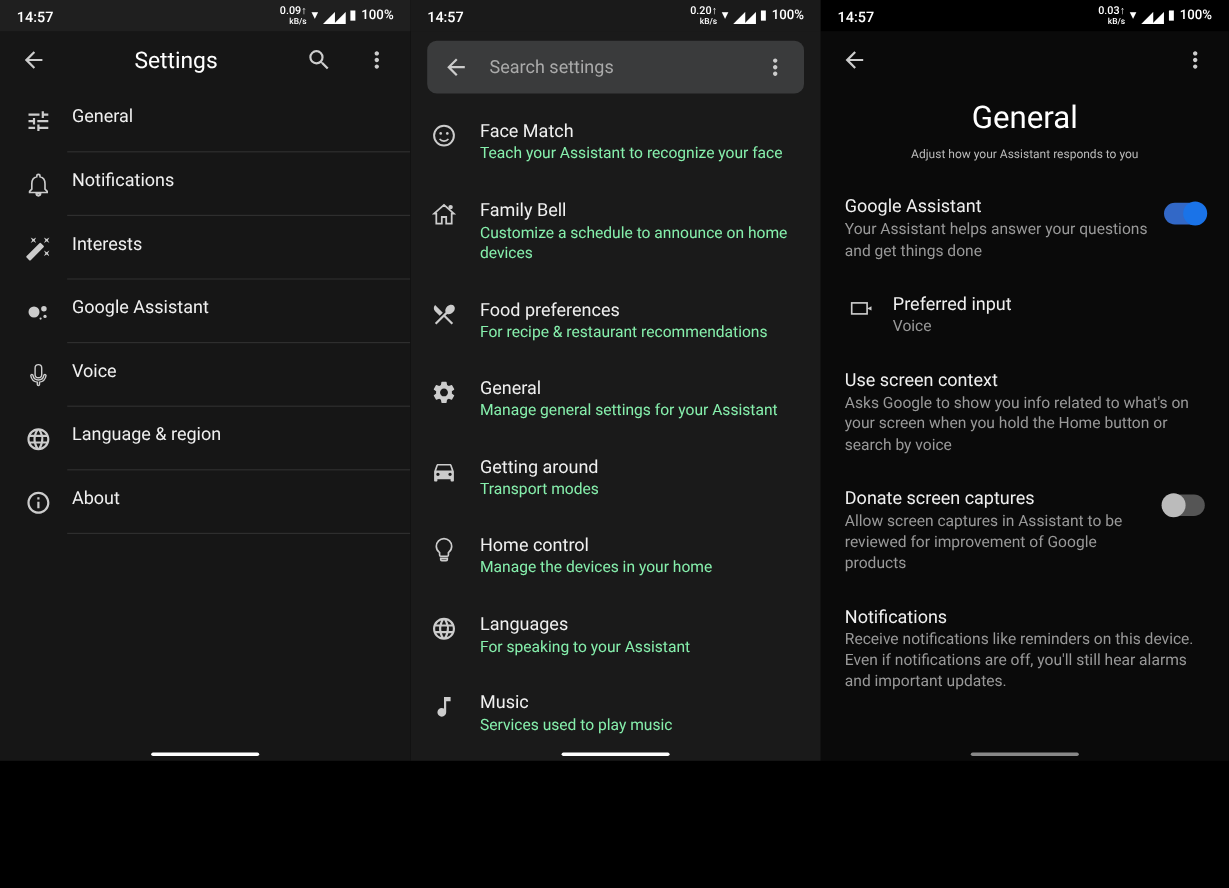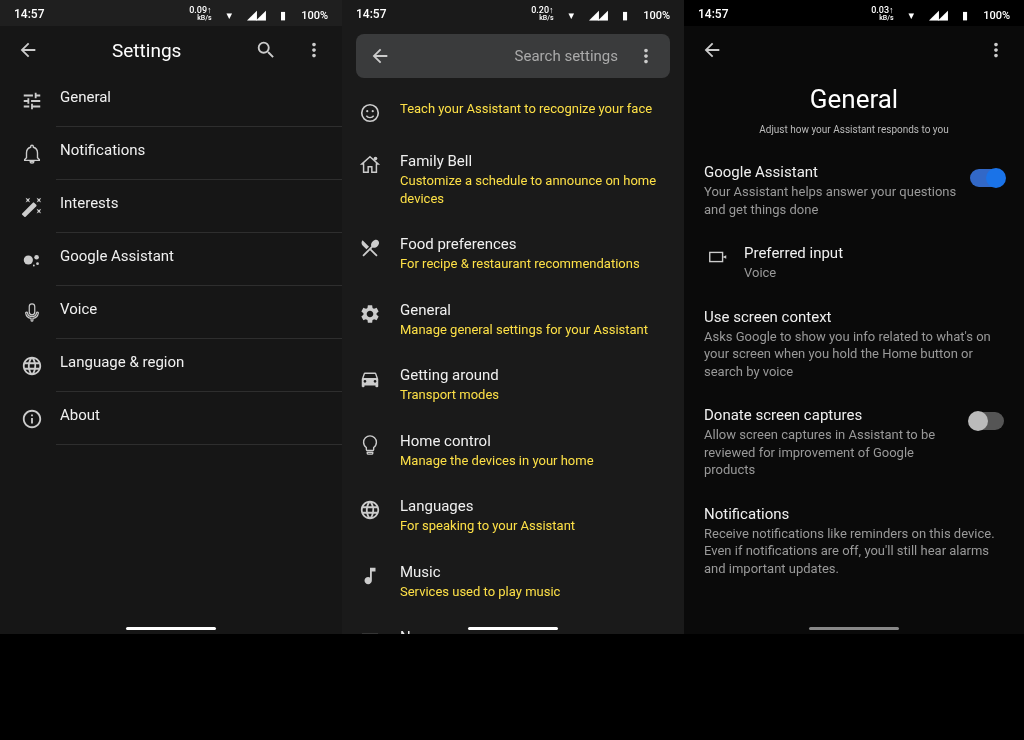--- a/index.html
+++ b/index.html
@@ -30,22 +30,22 @@
       align-items: center;
       padding: 6px 14px 4px;
       font-size: 12px;
       font-weight: 500;
       background: #1a1a1a;
     }
     .panel-1 .statusbar { background: #1f1f1f; }
     .panel-3 .statusbar { background: #000; }
     .statusbar .right {
       display: flex;
-      align-items: flex-end;
-      gap: 15px;
+      align-items: flex-start;
+      gap: 4px;
       font-size: 11px;
       margin-left: 27px;
     }
     .speed { font-size: 9px; line-height: 1; text-align: right; }
     .speed small { font-size: 7px; display:block; }
     .sig-icons { letter-spacing: -1px; font-size: 13px; }
 
     .appbar {
       display: flex;
       align-items: center;
@@ -72,21 +72,21 @@
       margin: 8px 14px 8px;
       background: #3a3b3c;
       border-radius: 8px;
       display: flex;
       align-items: center;
       padding: 10px 12px;
       gap: 16px;
     }
     .searchbar .placeholder {
       flex: 1;
-      text-align: right;
+      text-align: left;
       color: #aaa;
       font-size: 15px;
     }
 
     .list { flex: 1; overflow: hidden; }
 
     .row {
       display: flex;
       align-items: flex-start;
       padding: 14px 18px;
@@ -103,21 +103,21 @@
       margin-top: 2px;
     }
     .row .texts { flex: 1; }
     .row .title {
       font-size: 15px;
       color: #f0f0f0;
       margin-bottom: 2px;
     }
     .row .sub {
       font-size: 13px;
-      color: #fde047;
+      color: #86efac;
       line-height: 1.35;
     }
 
     .panel-1 .row {
       padding: 14px 18px;
     }
     .panel-1 .divider {
       height: 1px;
       background: #2e2e2e;
       margin-left: 56px;
@@ -343,20 +343,21 @@
     <div class="row">
       <div class="ricon">
           <svg viewBox="0 0 24 24">
             <circle cx="12" cy="12" r="9" fill="none" stroke="currentColor" stroke-width="1.8"></circle>
             <circle cx="9" cy="10" r="1.2"></circle>
             <circle cx="15" cy="10" r="1.2"></circle>
             <path d="M8 15c1 1.5 2.5 2 4 2s3-.5 4-2" fill="none" stroke="currentColor" stroke-width="1.5"></path>
           </svg>
         </div>
       <div class="texts">
+          <div class="title">Face Match</div>
           <div class="sub">Teach your Assistant to recognize your face</div>
         </div>
     </div>
     <div class="row">
       <div class="ricon">
           <svg viewBox="0 0 24 24">
             <path d="M12 3l9 8h-2v9h-5v-6h-4v6H5v-9H3z" fill="none" stroke="currentColor" stroke-width="1.6"></path>
             <circle cx="18" cy="5" r="2"></circle>
           </svg>
         </div>

